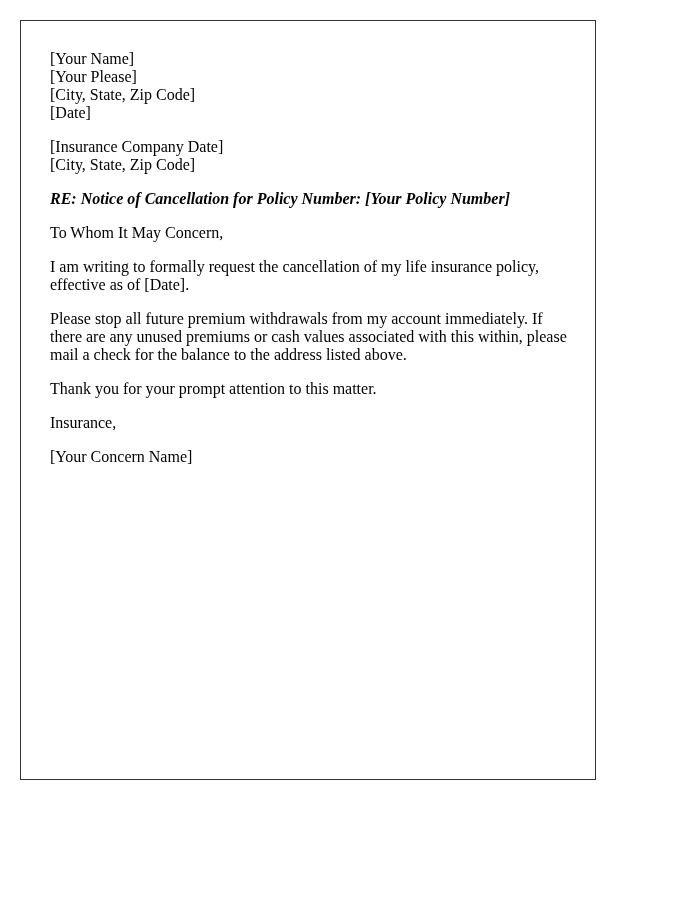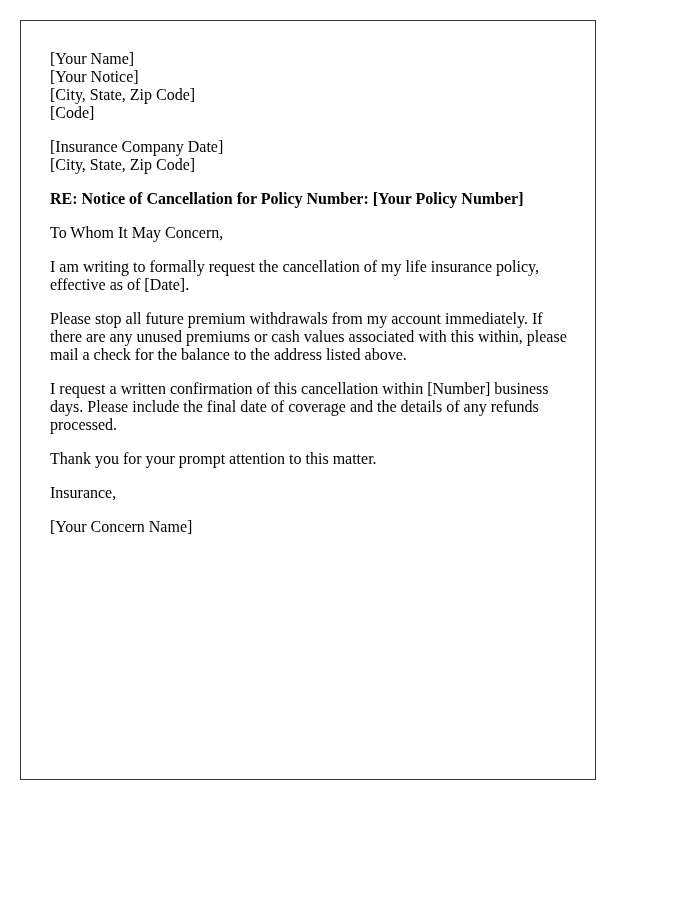--- a/index.html
+++ b/index.html
@@ -8,39 +8,38 @@
       position: absolute; left: 20px; top: 20px;
       width: 576px; height: 760px;
       box-sizing: border-box;
       border: 1px solid #333;
       padding: 29px 28px 0 29px;
       font-size: 16px; line-height: 18px;
     }
     .block { margin: 0 0 16px 0; }
     .block div { white-space: nowrap; }
     p { margin: 0 0 16px 0; }
-    .subject { font-weight: bold; }
+    .subject { font-weight: bold; font-style: italic; }
   </style>
 </head>
 <body>
 
 <div class="letter">
   <div class="block">
     <div>[Your Name]</div>
-    <div>[Your Notice]</div>
+    <div>[Your Please]</div>
     <div>[City, State, Zip Code]</div>
-    <div>[Code]</div>
+    <div>[Date]</div>
   </div>
   <div class="block">
     <div>[Insurance Company Date]</div>
     <div>[City, State, Zip Code]</div>
   </div>
   <p class="subject">RE: Notice of Cancellation for Policy Number: [Your Policy Number]</p>
   <p>To Whom It May Concern,</p>
   <p>I am writing to formally request the cancellation of my life insurance policy, effective as of [Date].</p>
   <p>Please stop all future premium withdrawals from my account immediately. If there are any unused premiums or cash values associated with this within, please mail a check for the balance to the address listed above.</p>
-  <p>I request a written confirmation of this cancellation within [Number] business days. Please include the final date of coverage and the details of any refunds processed.</p>
   <p>Thank you for your prompt attention to this matter.</p>
   <p>Insurance,</p>
   <div class="block">
     <div>[Your Concern Name]</div>
   </div>
 </div>
 
 </body></html>

